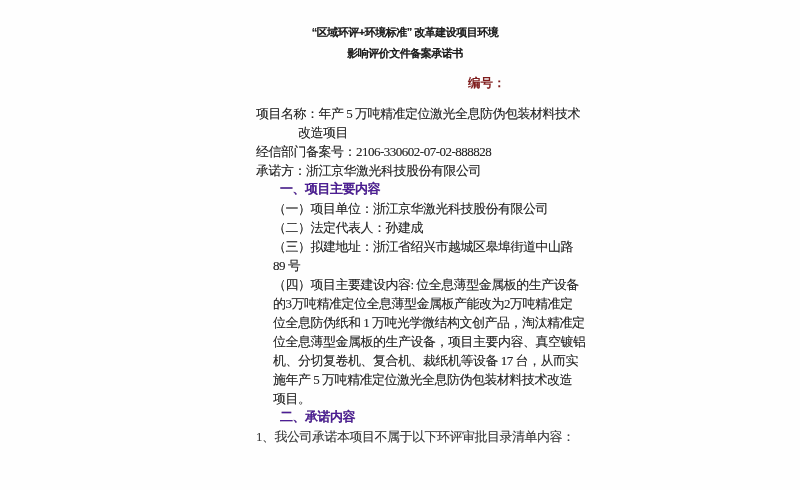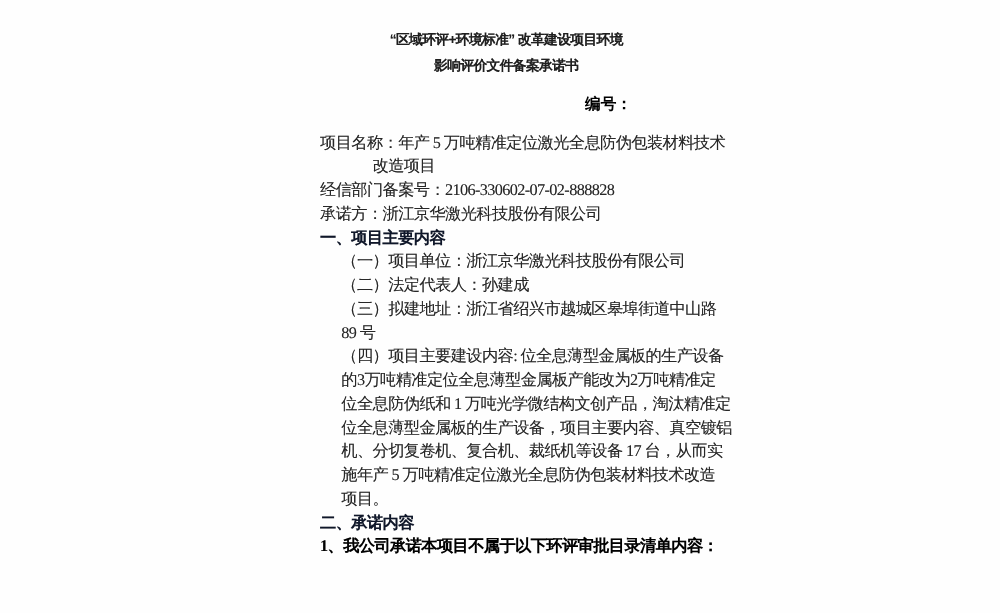--- a/index.html
+++ b/index.html
@@ -37,43 +37,44 @@
     text-shadow: 0 0 0.5px rgba(0,0,0,0.45);
   }
   
   .serial {
     position: absolute;
     top: 75px;
     left: 468px;
     font-family: "Liberation Sans", "DejaVu Sans", sans-serif;
     font-weight: 600;
     font-size: 12.5px;
-    color: #000000;
+    color: #7f1d1d;
   }
   
   .content {
     position: absolute;
     top: 104px;
     left: 256px;
     width: 320px;
     font-size: 13px;
     line-height: 19px;
     letter-spacing: -0.5px;
     color: #272727;
     text-shadow: 0 0 0.4px rgba(0,0,0,0.35);
   }
   .ln { white-space: nowrap; }
   .i1 { padding-left: 17px; }   
   .i2 { padding-left: 42px; }   
   .h  {                          
-    font-family: Liberation Serif, serif;
+    font-family: Liberation Mono, monospace;
     font-weight: 700;
-    color: #0f172a;
+    color: #4c1d95;
+    margin-left: 24px;
   }
-  .b  { font-weight: 700; color: #000000; }  
+  .b  { font-weight: 400; color: #404040; }  
 </style>
 </head>
 <body>
 
 <div class="page">
 
   <div class="title">
     <div>“区域环评+环境标准” 改革建设项目环境</div>
     <div>影响评价文件备案承诺书</div>
   </div>

